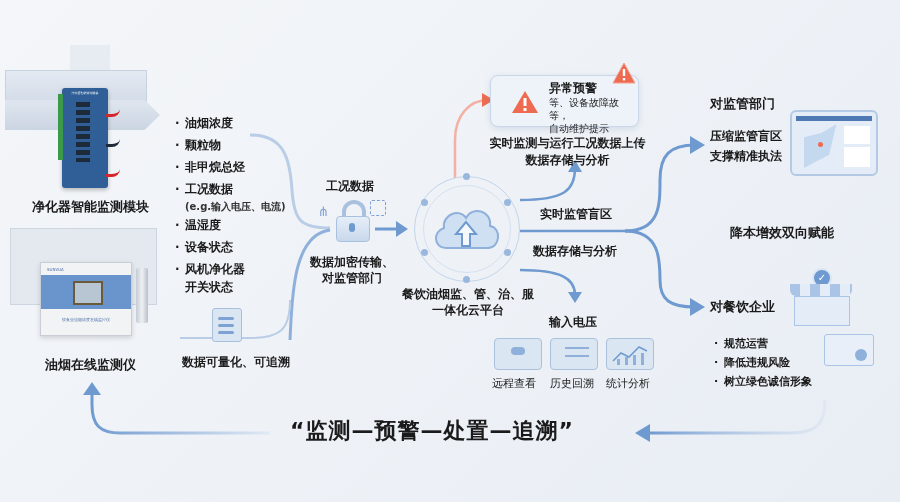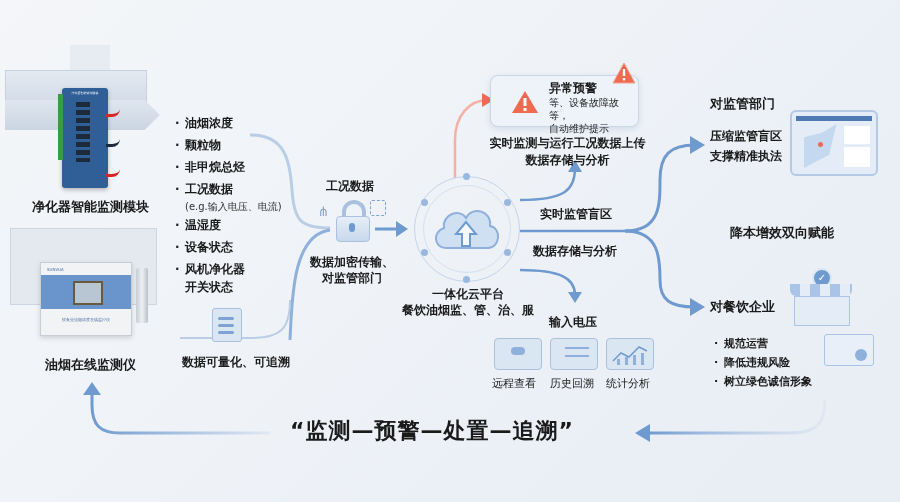--- a/index.html
+++ b/index.html
@@ -8,21 +8,21 @@
     background: linear-gradient(135deg, #f4f6f9 0%, #eef2f7 50%, #e8edf4 100%);
     font-family: "DejaVu Sans", "Liberation Sans", sans-serif;
     color: #1a1a1a;
   }
   .abs { position: absolute; }
   svg.flows { position: absolute; left: 0; top: 0; width: 900px; height: 502px; }
   .label { position: absolute; font-weight: bold; color: #1a1a1a; white-space: nowrap; }
   .bullets { position: absolute; font-weight: bold; font-size: 12px; line-height: 22px; }
   .bullets .item { display: flex; }
   .bullets .dot { width: 10px; flex: none; }
-  .bullets .sub { font-weight: normal; font-size: 10px; line-height: 14px; padding-left: 10px; color: #333; }
+  .bullets .sub { font-weight: bold; font-size: 10px; line-height: 14px; padding-left: 10px; color: #333; }
   .center { text-align: center; }
   .alert-box {
     position: absolute; left: 490px; top: 75px; width: 147px; height: 50px;
     background: #eef3f9; border: 1px solid #c9d7e8; border-radius: 8px;
     box-shadow: 0 2px 6px rgba(100,130,170,0.2);
   }
   .alert-title { position: absolute; left: 58px; top: 4px; font-size: 12px; font-weight: bold; }
   .alert-desc { position: absolute; left: 58px; top: 20px; font-size: 10px; line-height: 13px; color: #222; }
   .device-card {
     position: absolute; background: #2f5f96; border-radius: 3px;
@@ -166,22 +166,22 @@
   <div style="position:absolute;left:6px;top:22px;width:7px;height:7px;background:#9ab8de;border-radius:50%;"></div>
   <div style="position:absolute;left:89px;top:22px;width:7px;height:7px;background:#9ab8de;border-radius:50%;"></div>
   <div style="position:absolute;left:6px;top:72px;width:7px;height:7px;background:#9ab8de;border-radius:50%;"></div>
   <div style="position:absolute;left:89px;top:72px;width:7px;height:7px;background:#9ab8de;border-radius:50%;"></div>
 </div>
 <svg class="abs" style="left:430px;top:200px;" width="72" height="56" viewBox="0 0 72 56">
   <path d="M16 48 C 4 48, 2 32, 14 28 C 12 14, 30 8, 36 18 C 42 6, 62 10, 60 26 C 72 28, 70 48, 58 48 Z" fill="#cfe0f3" stroke="#8fb0da" stroke-width="2"></path>
   <path d="M36 22 L 26 34 L 32 34 L 32 46 L 40 46 L 40 34 L 46 34 Z" fill="#f4f8fc" stroke="#6f9ad0" stroke-width="2"></path>
 </svg>
 <div class="label center" style="left:398px;top:286px;font-size:12px;line-height:16px;width:140px;">
+  <div>餐饮油烟监、管、治、服</div>
   <div>一体化云平台</div>
-  <div>餐饮油烟监、管、治、服</div>
 </div>
 
 <div class="alert-box">
   <svg class="abs" style="left:20px;top:14px;" width="28" height="24" viewBox="0 0 28 24">
     <polygon points="14,1 27,23 1,23" fill="#ee6a50"></polygon>
     <rect x="12.5" y="8" width="3" height="8" fill="#fff"></rect>
     <rect x="12.5" y="18" width="3" height="3" fill="#fff"></rect>
   </svg>
   <div class="alert-title">异常预警</div>
   <div class="alert-desc">

